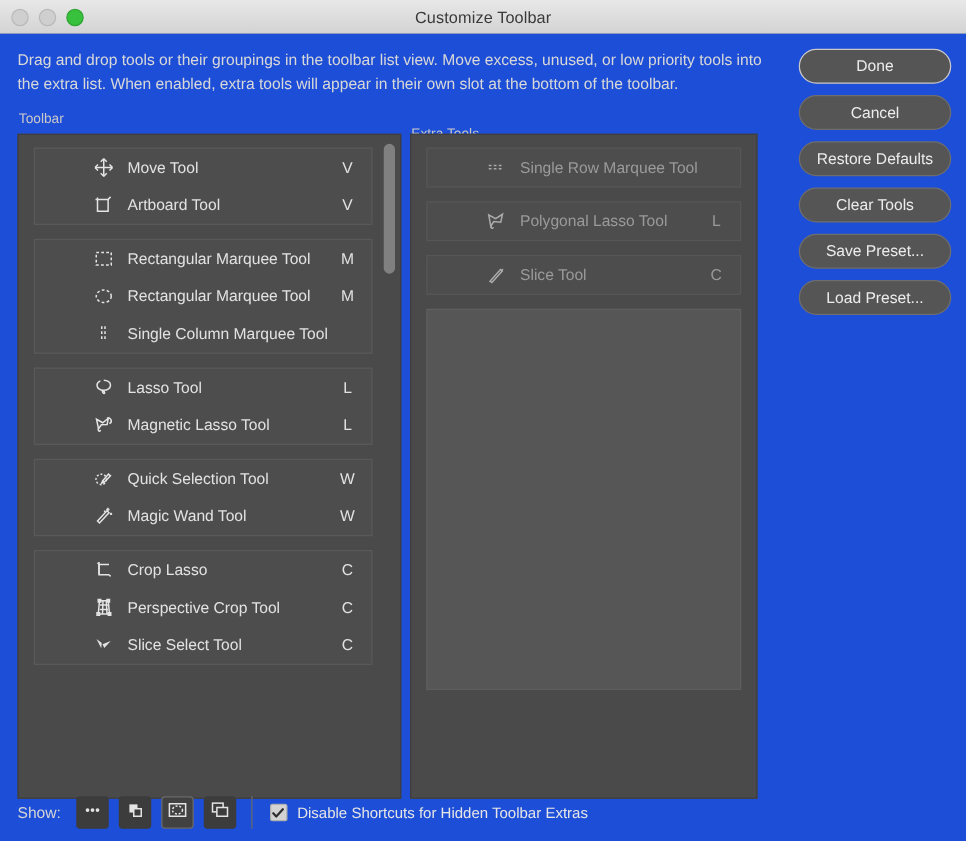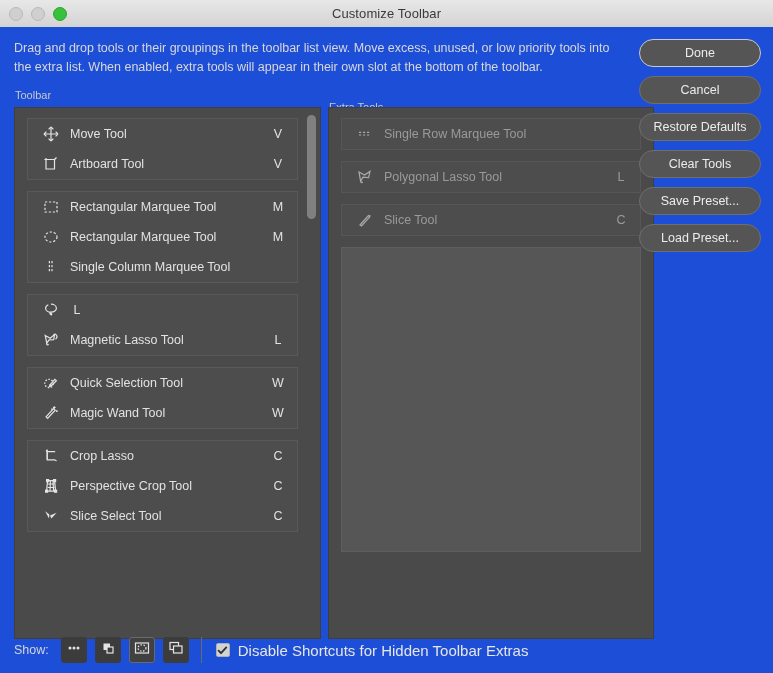--- a/index.html
+++ b/index.html
@@ -41,29 +41,29 @@
   #hd-toolbar{left:15px;top:62px;}
   #hd-extra{left:329px;top:74px;text-decoration:underline;}
 
   
   .panel{
     position:absolute;top:80px;
     background:#4a4a4a;border:1px solid #3e3e3e;
     box-sizing:border-box;
   }
   #toolbar-panel{left:14px;width:307px;height:532px;overflow:hidden;}
-  #extra-panel{left:328px;width:326px;height:532px;overflow:hidden;}
+  #extra-panel{left:328px;width:278px;height:532px;overflow:hidden;}
 
   .panel-inner{position:absolute;left:0;top:0;right:0;bottom:0;padding:10px 12px 10px 12px;box-sizing:border-box;}
   #toolbar-panel .panel-inner{padding-right:22px;}
 
   
   .group{
     border:1px solid #595959;background:#4d4d4d;
-    margin-bottom:11px;box-sizing:border-box;
+    margin-bottom:11px;box-sizing:border-box;padding-left:32px;
   }
   .group.extra{background:#4d4d4d;border:1px solid #565656;margin-bottom:11px;}
 
   .row{
     display:flex;align-items:center;height:30px;
     padding:0 12px 0 10px;box-sizing:border-box;
     cursor:default;
   }
   .row .ic{
     width:26px;min-width:26px;height:20px;
@@ -121,21 +121,21 @@
   }
   .ibtn.sel{background:#414141;border:1px solid #6a6a6a;}
   .sep{width:1px;height:26px;background:#6a6a6a;margin-left:12px;}
   .chkwrap{display:flex;align-items:center;margin-left:14px;cursor:default;}
   .chk{
     width:14px;height:14px;background:#d3d3d3;border:1px solid #b0b0b0;
     border-radius:2px;display:flex;align-items:center;justify-content:center;
     box-sizing:border-box;
   }
   .chk svg{display:block;}
-  .chk-lbl{margin-left:8px;font-size:15px;color:#e6e6e6;}
+  .chk-lbl{margin-left:8px;font-size:12px;color:#e6e6e6;}
 </style>
 </head>
 <body>
 
 <div class="window">
 
   <div class="titlebar">
     <div class="lights">
       <span class="light close"></span>
       <span class="light min"></span>
@@ -206,20 +206,21 @@
             </div>
           </div>
           <div class="group">
             <div class="row">
               <span class="ic">
                 <svg width="18" height="18" viewBox="0 0 18 18">
                   <path stroke="#e4e4e4" fill="none" stroke-width="1.2" d="M9 3.2c3.1 0 5.4 1.8 5.4 4 0 2.2-2.3 4-5.4 4-3.1 0-5.4-1.8-5.4-4 0-1.5 1.1-2.8 2.7-3.5"></path>
                   <path stroke="#e4e4e4" fill="none" stroke-width="1.2" d="M8 11.1c-.3 1.1-.1 2 .6 2.5.7.5 1.3.1 1.1-.7-.2-.7-1-1-1.5-.5"></path>
                 </svg>
               </span>
+              <span class="nm">Lasso Tool</span>
               <span class="sc">L</span>
             </div>
             <div class="row">
               <span class="ic">
                 <svg width="18" height="18" viewBox="0 0 18 18">
                   <path stroke="#e4e4e4" fill="none" stroke-width="1.2" d="M3.2 4.4l5 2.8 4.4-3.6-.9 5.1-4.6.1L4.8 12z"></path>
                   <path stroke="#e4e4e4" fill="none" stroke-width="1.2" d="M11.6 3.6a2.4 2.4 0 013.2 1.2 2.4 2.4 0 01-1.3 3.1"></path>
                   <path stroke="#e4e4e4" fill="none" stroke-width="1.2" d="M5 11.6c-.6.9-.5 1.8.2 2.2.7.3 1.2-.1 1-.8"></path>
                 </svg>
               </span>

